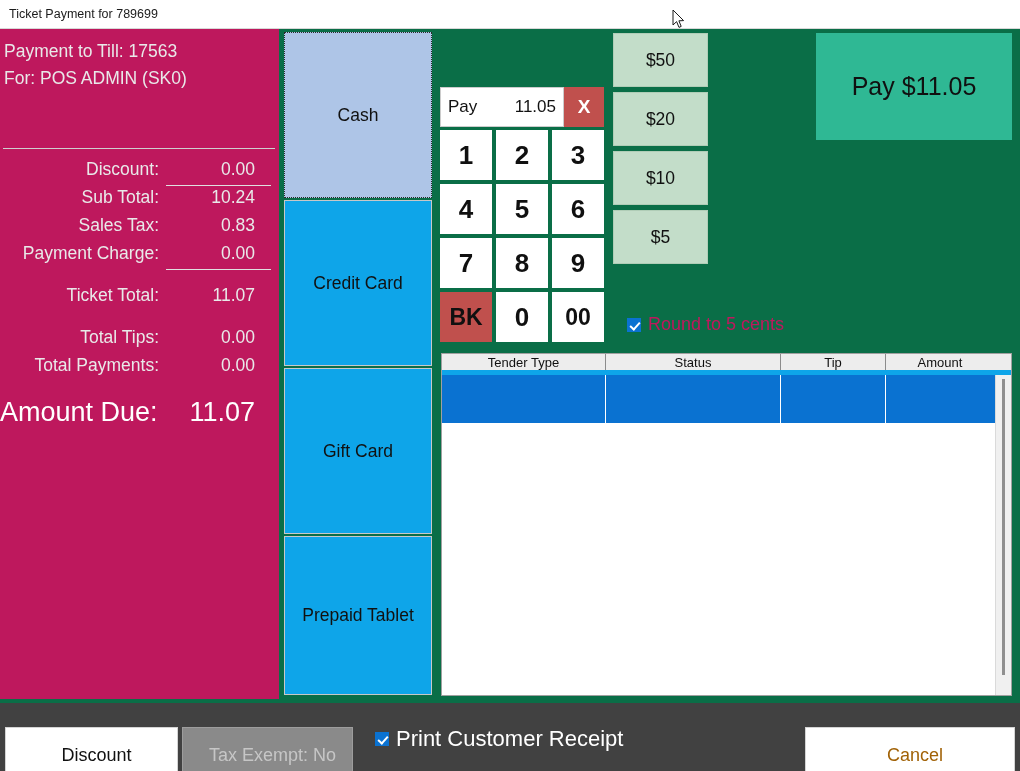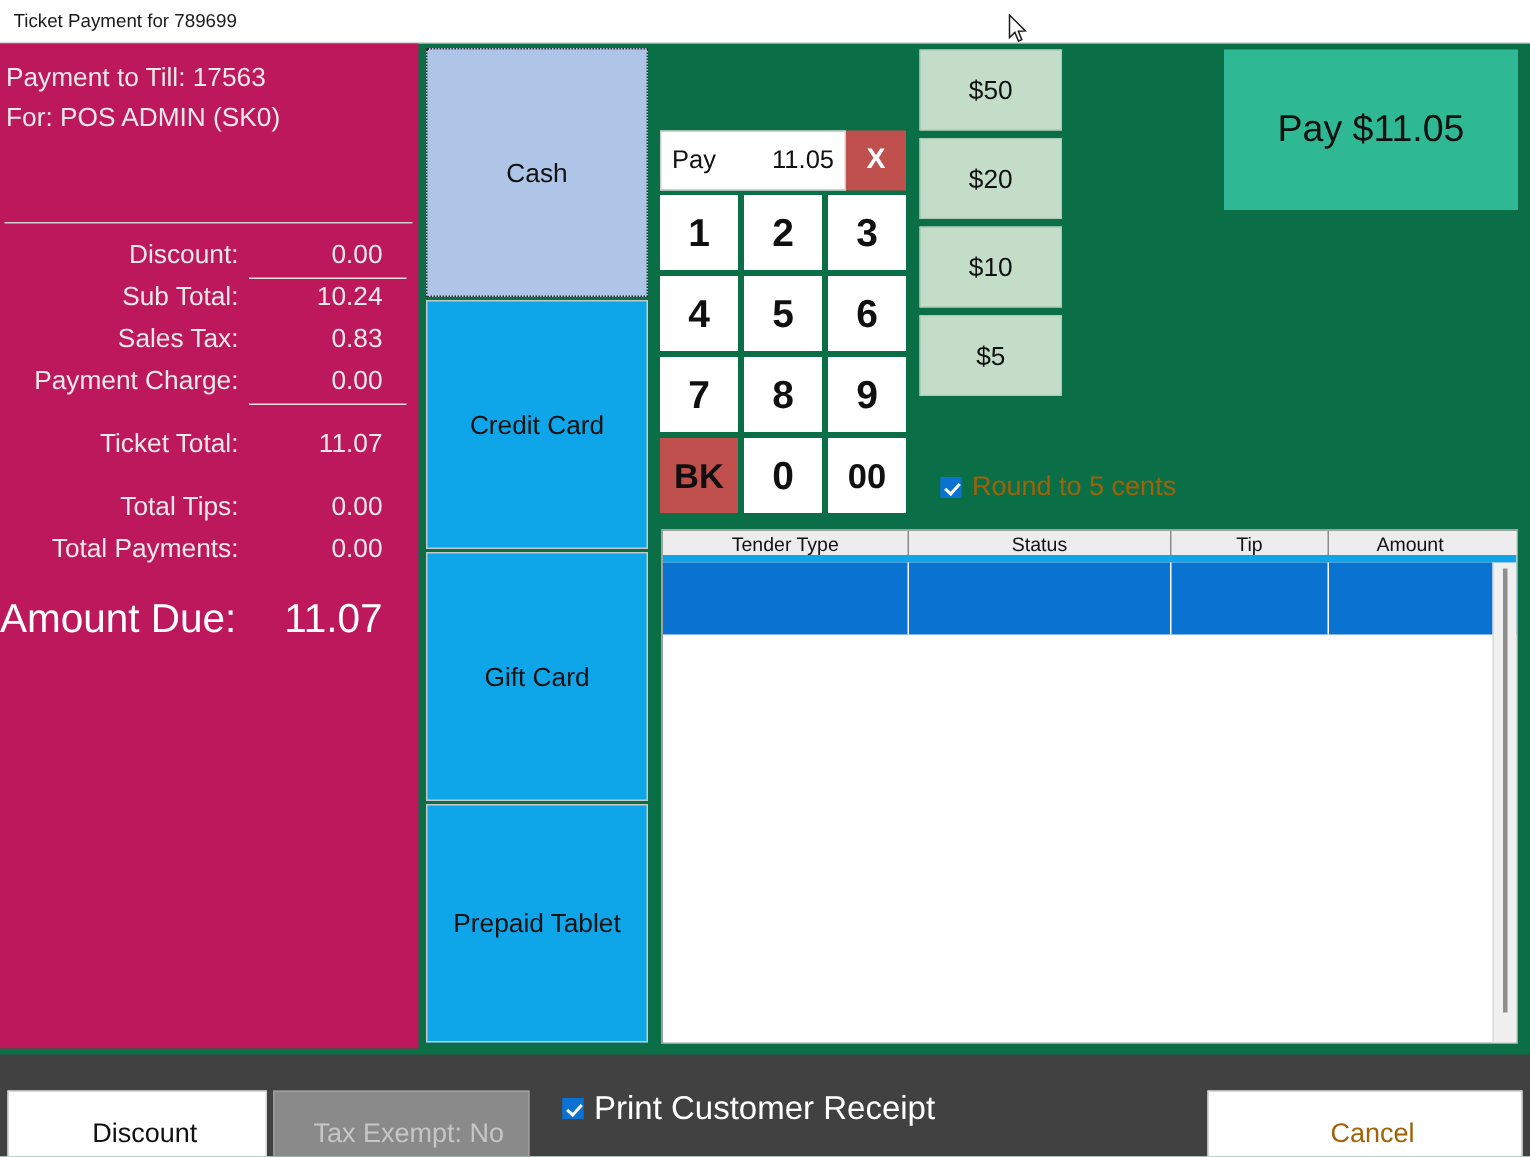--- a/index.html
+++ b/index.html
@@ -245,21 +245,21 @@
     content: "";
     position: absolute;
     left: 4px; top: 1px;
     width: 4px; height: 8px;
     border: solid #ffffff;
     border-width: 0 2px 2px 0;
     transform: rotate(42deg);
   }
   .round-label {
     font-size: 18px;
-    color: #a16207;
+    color: #be185d;
     white-space: nowrap;
   }
 
   
   .pay-big {
     position: absolute;
     left: 816px; top: 33px;
     width: 196px; height: 107px;
     background: #2fb894;
     display: flex;

